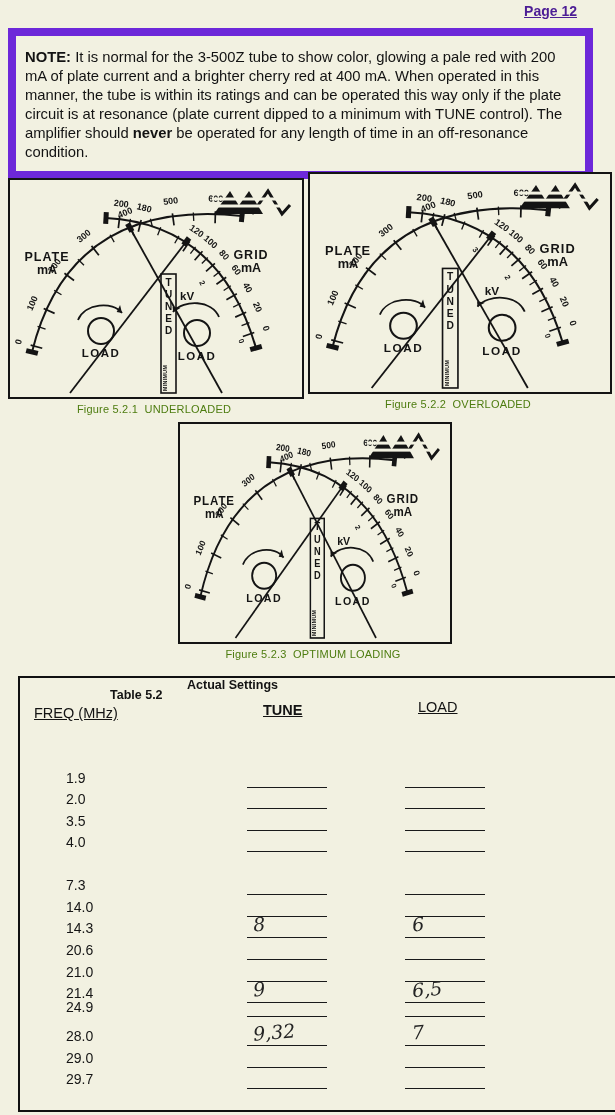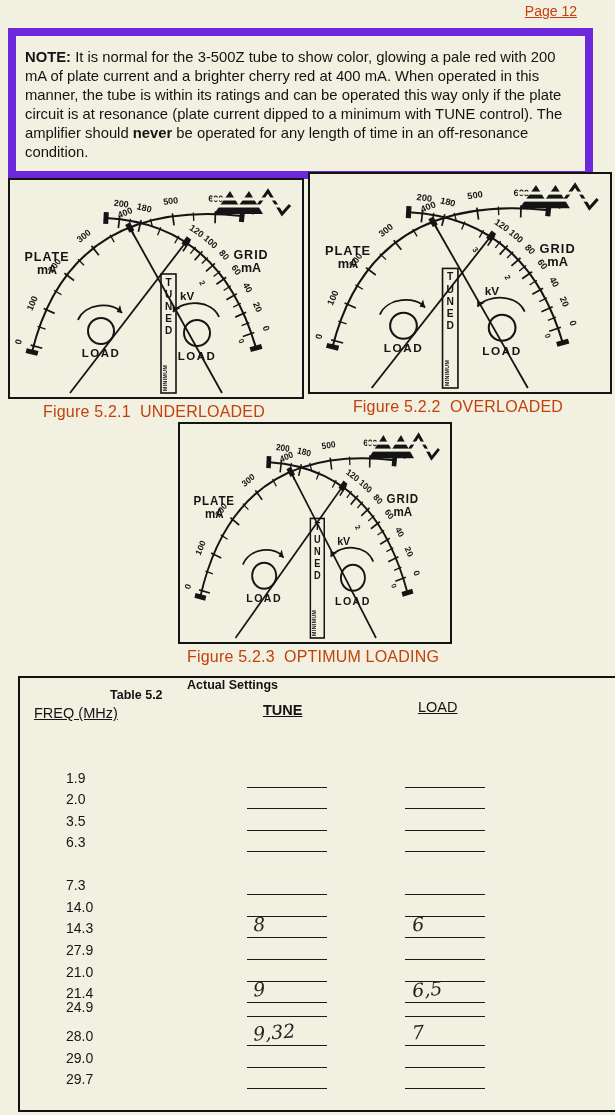--- a/index.html
+++ b/index.html
@@ -3,32 +3,32 @@
 <meta charset="utf-8">
 <style>
   html,body{margin:0;padding:0;}
   body{
     width:615px;height:1115px;position:relative;overflow:hidden;
     background:#f2f1e1;color:#151515;
     font-family:"Liberation Sans",sans-serif;
   }
   .page-header{
     position:absolute;top:3px;right:38px;
-    font-size:14px;font-weight:normal;text-decoration:underline;color:#c2410c;
+    font-size:14px;font-weight:bold;text-decoration:underline;color:#4c1d95;
   }
   .note-box{
     position:absolute;left:8px;top:28px;width:551px;
     border:8px solid #6d28d9;padding:12px 9px 9px 9px;
     font-size:14.8px;line-height:1.29;color:#131313;
   }
   .b{font-weight:bold;}
   figure{margin:0;position:absolute;text-align:center;}
   figure svg{display:block;border:2px solid #141414;background:#f2f1e1;}
   figcaption{
-    margin-top:4px;font-size:16px;color:#c2410c;white-space:pre;
+    margin-top:4px;font-size:11px;color:#4d7c0f;white-space:pre;
     letter-spacing:.2px;
   }
   .fig1{left:8px;top:178px;width:292px;}
   .fig2{left:308px;top:172px;width:300px;}
   .fig3{left:178px;top:422px;width:270px;}
   .settings-table{
     position:absolute;left:18px;top:676px;width:582px;height:432px;
     border:2px solid #111;
     padding-left:21px;
   }
@@ -408,21 +408,21 @@
         <span class="freq-val">2.0</span>
         <div class="blank-line tune"></div>
         <div class="blank-line load"></div>
       </div>
       <div class="trow" style="top: 64.65px;">
         <span class="freq-val">3.5</span>
         <div class="blank-line tune"></div>
         <div class="blank-line load"></div>
       </div>
       <div class="trow" style="top: 86.2px;">
-        <span class="freq-val">6.3</span>
+        <span class="freq-val">4.0</span>
         <div class="blank-line tune"></div>
         <div class="blank-line load"></div>
       </div>
       <div class="trow" style="top: 129.3px;">
         <span class="freq-val">7.3</span>
         <div class="blank-line tune"></div>
         <div class="blank-line load"></div>
       </div>
       <div class="trow" style="top: 150.85px;">
         <span class="freq-val">14.0</span>
@@ -430,21 +430,21 @@
         <div class="blank-line load"></div>
       </div>
       <div class="trow" style="top: 172.4px; text-align: center;">
         <span class="freq-val">14.3</span>
         <div class="blank-line tune"></div>
         <span class="hand tune">8</span>
         <div class="blank-line load"></div>
         <span class="hand load">6</span>
       </div>
       <div class="trow" style="top: 193.95px;">
-        <span class="freq-val">27.9</span>
+        <span class="freq-val">20.6</span>
         <div class="blank-line tune"></div>
         <div class="blank-line load"></div>
       </div>
       <div class="trow" style="top: 215.5px;">
         <span class="freq-val">21.0</span>
         <div class="blank-line tune"></div>
         <div class="blank-line load"></div>
       </div>
       <div class="trow" style="top: 237.05px; text-align: right;">
         <span class="freq-val">21.4</span>

